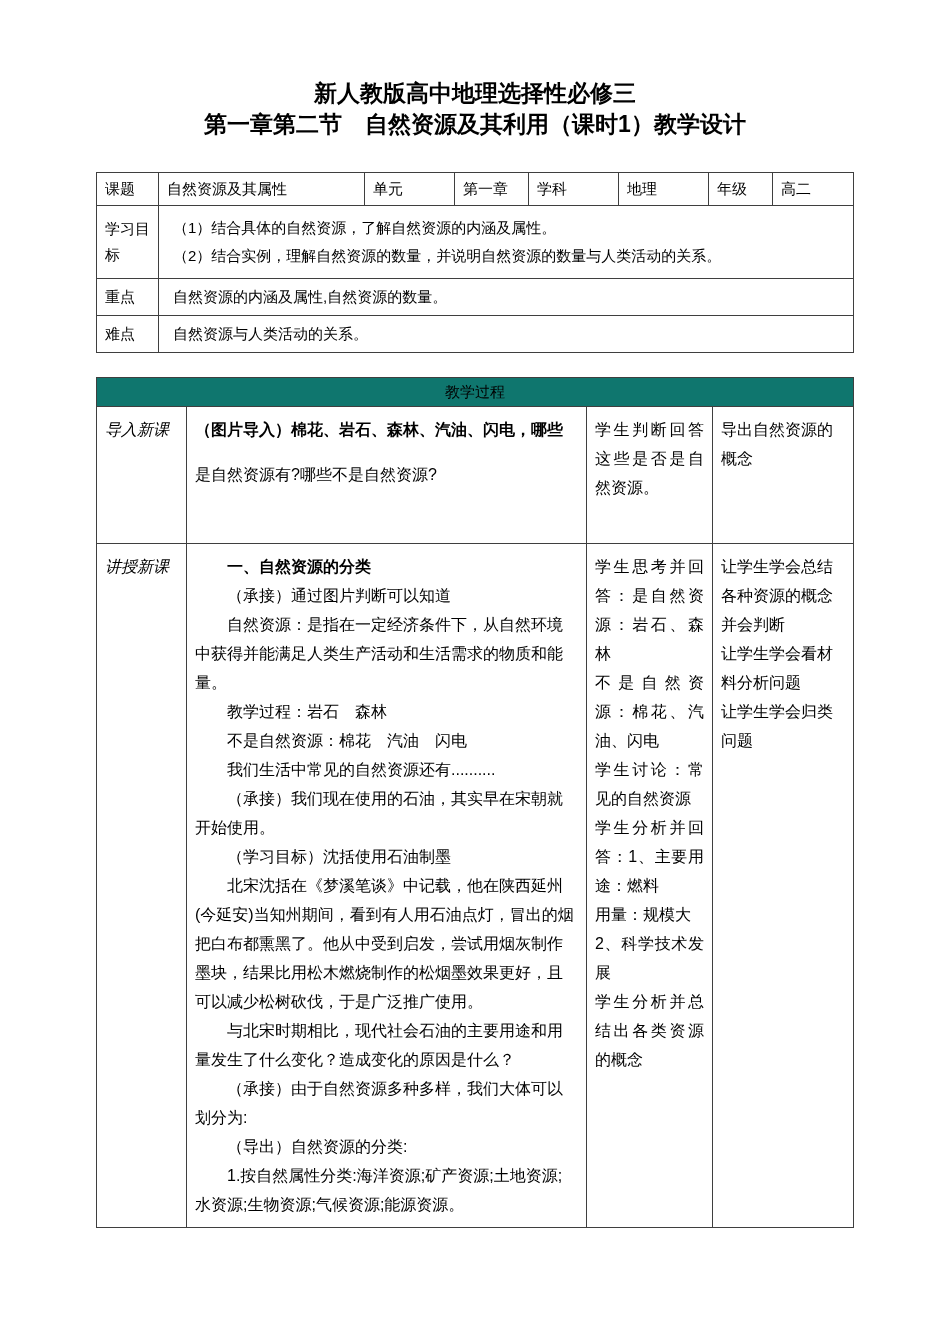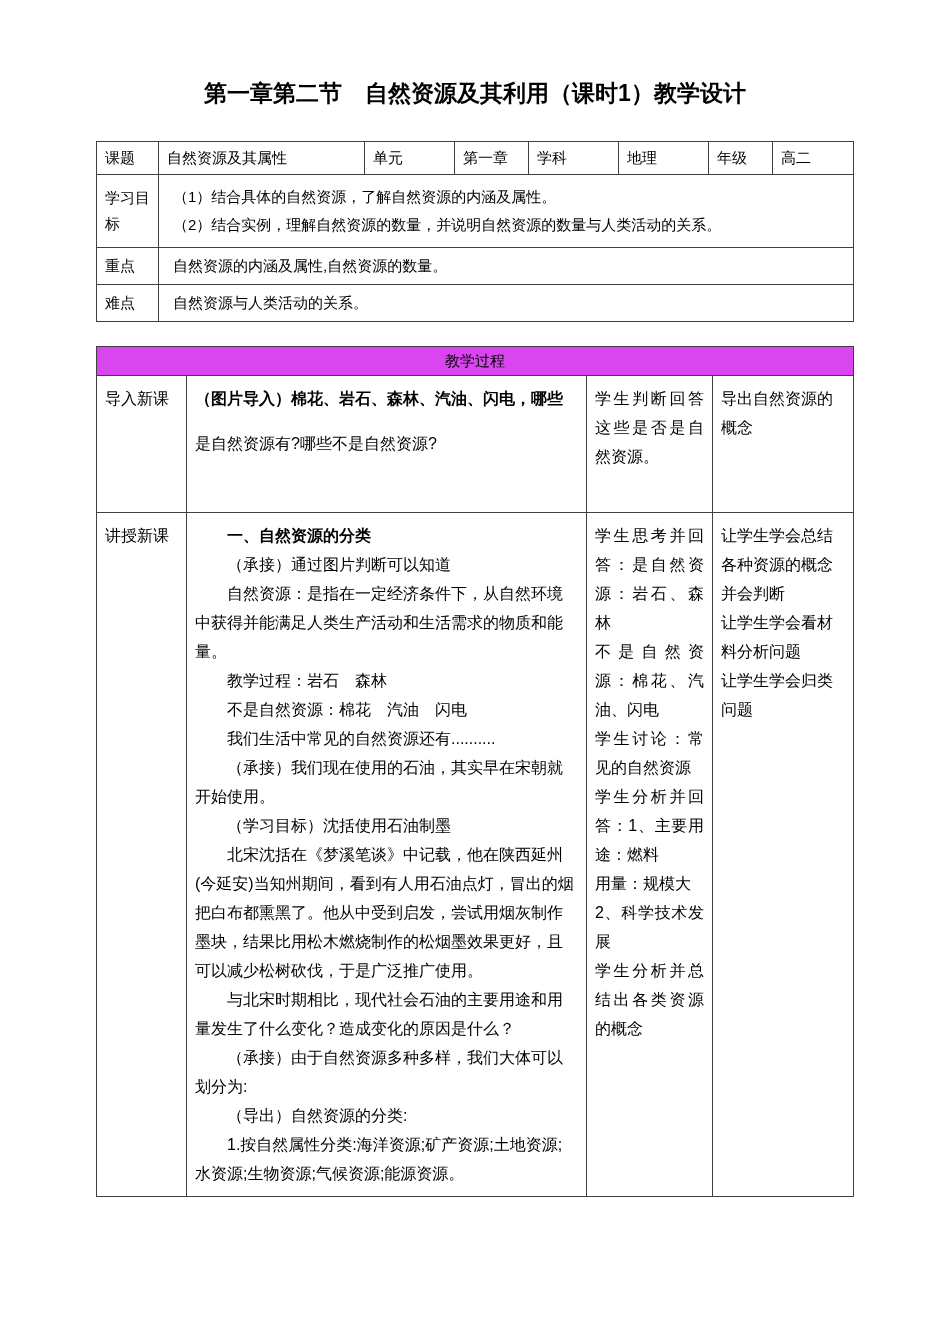--- a/index.html
+++ b/index.html
@@ -29,49 +29,50 @@
     word-break: break-all;
   }
 
   .info-table { margin-top: 32px; }
   .info-table .lbl { vertical-align: middle; }
   .goals-cell { padding: 8px 12px 8px 14px; line-height: 28px; }
   .single-cell { line-height: 28px; padding: 4px 8px 4px 14px; }
 
   .process-table { margin-top: 24px; }
   .pt-title td {
-    background: #d946ef;
+    background: #0f766e;
     text-align: center;
     line-height: 22px;
     padding: 3px;
     font-size: 15px;
   }
   .pt-head td { text-align: center; line-height: 22px; padding: 3px; font-size: 15px; }
 
-  .stage-cell { font-size: 16px; line-height: 29px; padding-top: 8px; }
+  .stage-cell { font-size: 16px; line-height: 29px; padding-top: 8px; font-style: italic; }
   .teacher-cell, .student-cell, .intent-cell {
     font-size: 16px;
     line-height: 29px;
     padding: 8px 8px;
   }
   .teacher-cell p, .student-cell p, .intent-cell p { margin: 0; }
   .student-cell { text-align: justify; }
   .indent { text-indent: 32px; }
   .bold { font-weight: 700; }
   .row-intro td { height: 120px; }
   .row-intro .teacher-cell p + p { margin-top: 16px; }
   .push-student { margin-top: 200px; }
   .push-intent-2 { margin-top: 232px; }
   .push-intent-3 { margin-top: 258px; }
 </style>
 </head>
 <body>
 
 <div class="page">
 
+  <h1 class="title">新人教版高中地理选择性必修三</h1>
   <h1 class="title">第一章第二节　自然资源及其利用（课时1）教学设计</h1>
 
   <table class="info-table">
     <colgroup>
       <col style="width:62px">
         <col style="width:206px">
         <col style="width:90px">
         <col style="width:74px">
       <col style="width:90px">
         <col style="width:90px">

